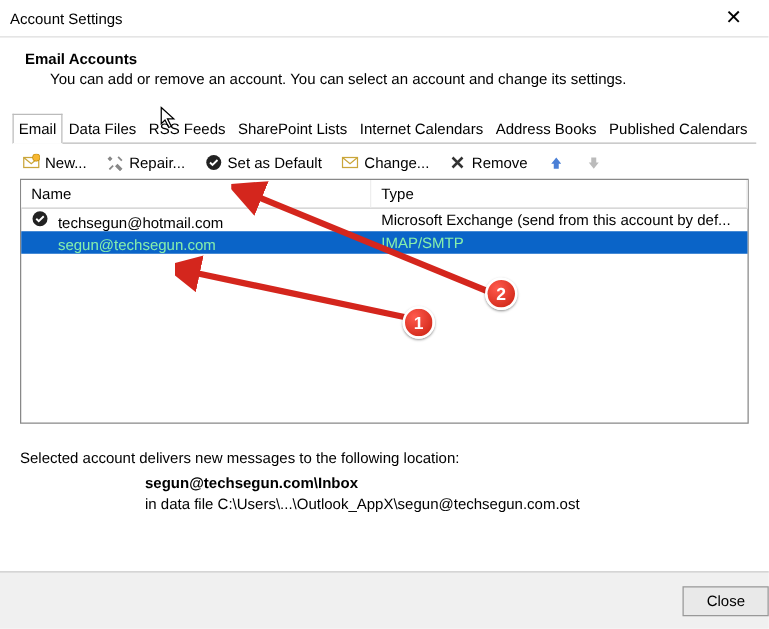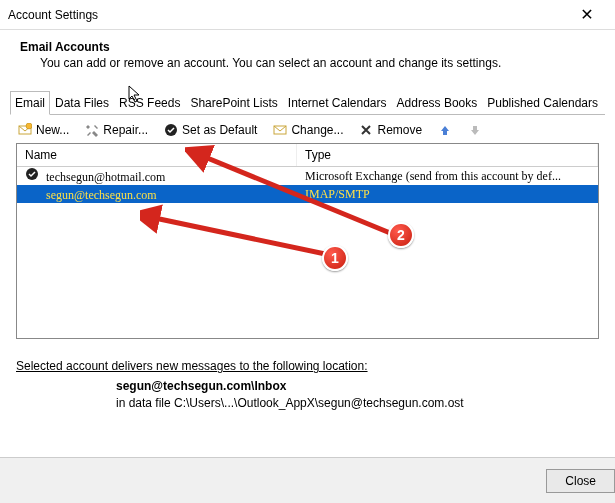--- a/index.html
+++ b/index.html
@@ -85,36 +85,36 @@
     border-right: 1px solid #eee;
   }
   .col.name { flex: 0 0 280px; }
   .col.type { flex: 1; }
   .row {
     display: flex;
     font-size: 12px;
     align-items: center;
     height: 18px;
   }
-  .row .col { padding: 1px 8px; white-space: nowrap; overflow: hidden; text-overflow: ellipsis; font-family: Liberation Serif, serif; }
+  .row .col { padding: 1px 8px; white-space: nowrap; overflow: hidden; text-overflow: ellipsis; }
   .row.selected {
     background: #0a64c8;
-    color: #fde047;
+    color: #86efac;
     justify-content: space-between;
   }
   .check {
     display: inline-flex;
     width: 14px; height: 14px;
     margin-right: 4px;
   }
   .info-block {
     margin: 0 16px;
     font-size: 12px;
   }
-  .info-block .loc-title { margin-bottom: 6px; text-decoration: underline; }
+  .info-block .loc-title { margin-bottom: 6px; }
   .info-block .loc-main { margin-left: 100px; }
   .info-block .loc-main .l1 { font-weight: bold; margin-bottom: 3px; }
   .footer {
     position: absolute;
     bottom: 0; left: 0; right: 0;
     height: 46px;
     border-top: 1px solid #ccc;
     background: #f0f0f0;
     display: flex;
     justify-content: flex-end;

